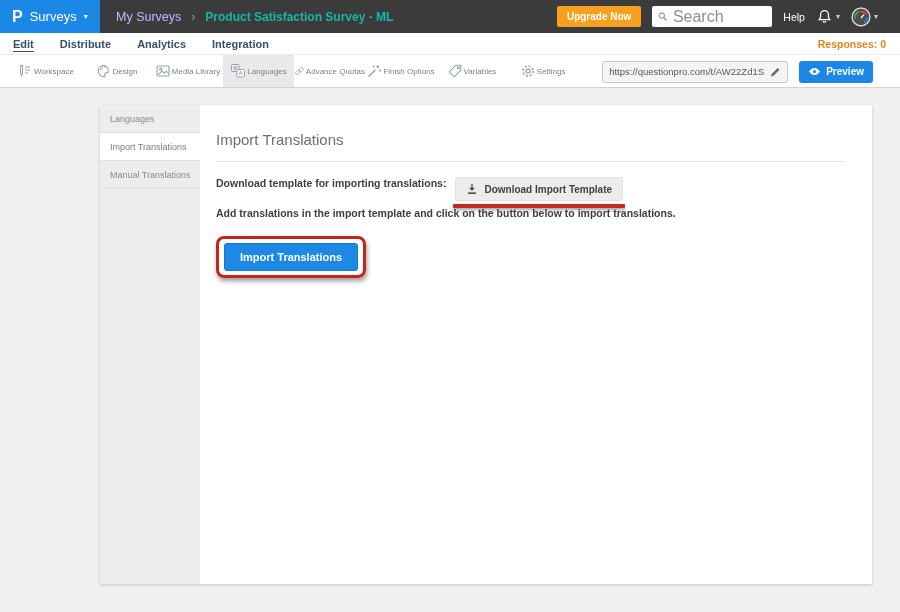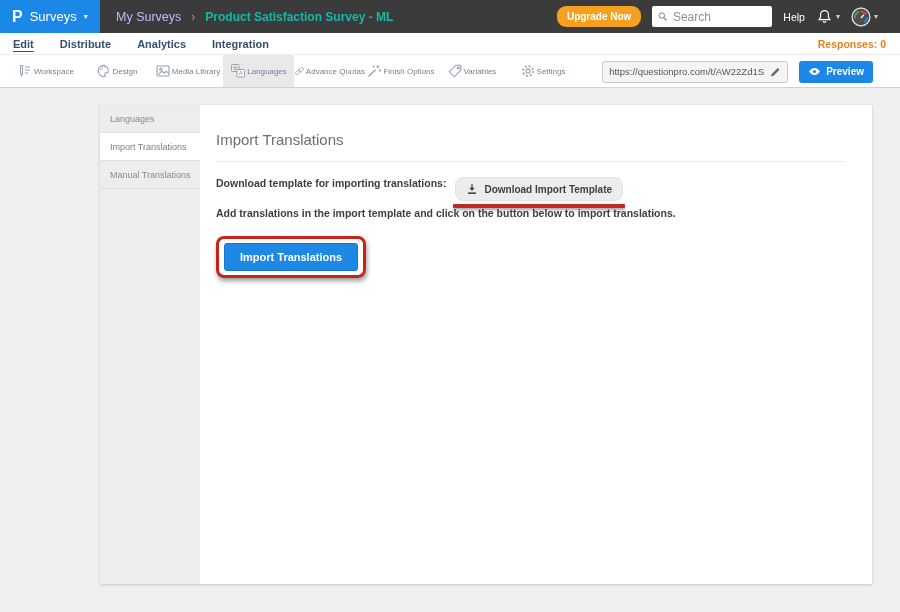--- a/index.html
+++ b/index.html
@@ -10,23 +10,23 @@
   .brand { width:100px; height:33px; background:#1b87e6; display:flex; align-items:center; padding-left:12px; gap:7px; cursor:pointer; flex:0 0 auto; }
   .brand .logo { color:#fff; font-size:16px; font-weight:700; line-height:1; }
   .brand .plabel { color:#fff; font-size:13px; }
   .caret { font-size:8px; color:#fff; line-height:1; }
   .caret.gray { color:#cfcfcf; }
   .breadcrumb { display:flex; align-items:center; margin-left:16px; gap:10px; }
   .bc-parent { color:#c4b5fd; font-size:12.5px; text-decoration:none; cursor:pointer; }
   .bc-sep { color:#9a9a9a; font-size:12px; }
   .bc-current { color:#14b8a6; font-size:12px; font-weight:600; }
   .top-right { margin-left:auto; display:flex; align-items:center; gap:11px; padding-right:22px; }
-  .upgrade-btn { background:#f7a01d; color:#fff; border:none; border-radius:9px; font-size:10px; font-weight:700; padding:5px 10px; cursor:pointer; font-family:inherit; }
+  .upgrade-btn { background:#f7a01d; color:#fff; border:none; border-radius:2px; font-size:10px; font-weight:700; padding:5px 10px; cursor:pointer; font-family:inherit; }
   .searchbox { width:120px; height:21px; background:#fff; border-radius:2px; display:flex; align-items:center; padding:0 6px; gap:5px; }
-  .searchbox input { border:none; outline:none; width:100%; font-size:12px; font-family:inherit; color:#444; background:transparent; }
+  .searchbox input { border:none; outline:none; width:100%; font-size:16px; font-family:inherit; color:#444; background:transparent; }
   .searchbox input::placeholder { color:#8f8f8f; }
   .help { color:#fff; font-size:10.5px; cursor:pointer; }
   .icon-group { display:flex; align-items:center; gap:3px; cursor:pointer; }
   .avatar { width:20px; height:20px; border-radius:50%; overflow:hidden; display:block; }
 
   
   .navrow { height:22px; background:#fff; display:flex; align-items:center; padding-left:13px; gap:26px; border-bottom:1px solid #ececec; }
   .nav-item { font-size:11px; font-weight:700; color:#33506d; text-decoration:none; cursor:pointer; }
   .nav-item.active { text-decoration:underline; text-underline-offset:3px; }
   .responses { margin-left:auto; padding-right:14px; color:#e8821c; font-size:10.5px; font-weight:600; }
@@ -48,21 +48,21 @@
   .card { position:absolute; left:100px; top:17px; width:772px; height:479px; background:#fff; box-shadow:0 1px 3px rgba(0,0,0,.18); display:flex; }
   .side { width:100px; background:#ededed; flex:0 0 auto; }
   .side-item { height:28px; display:flex; align-items:center; padding-left:10px; font-size:9px; color:#8a8a8a; border-bottom:1px solid #e0e0e0; cursor:pointer; white-space:nowrap; }
   .side-item.active { background:#fff; color:#7d7d7d; }
   .main { flex:1; padding:26px 27px 0 16px; }
   .main h2 { font-size:15px; font-weight:400; color:#6e6e6e; margin-bottom:13px; }
   .rule { border:none; border-top:1px solid #e8e8e8; margin-bottom:15px; }
   .dl-row { display:flex; gap:9px; }
   .dl-label { font-size:10.5px; font-weight:600; color:#3f3f3f; }
   .dl-wrap { position:relative; display:inline-block; }
-  .dl-btn { background:#ececec; border:1px solid #e2e2e2; border-radius:8px; display:flex; align-items:center; gap:6px; padding:5px 10px; font-size:10px; font-weight:600; color:#3f3f3f; cursor:pointer; font-family:inherit; }
+  .dl-btn { background:#ececec; border:1px solid #e2e2e2; border-radius:2px; display:flex; align-items:center; gap:6px; padding:5px 10px; font-size:10px; font-weight:600; color:#3f3f3f; cursor:pointer; font-family:inherit; }
   .red-underline { position:absolute; left:-2px; right:-2px; bottom:-7px; height:4px; background:#c32a1e; border-radius:1px; box-shadow:0 2px 3px rgba(0,0,0,.35); }
   .instruction { margin-top:6px; font-size:10.5px; font-weight:600; color:#3f3f3f; }
   .import-zone { margin-top:17px; }
   .red-box { display:inline-block; border:3px solid #c4251b; border-radius:8px; padding:4px 5px; box-shadow:1px 3px 5px rgba(0,0,0,.4); }
   .import-btn { background:#1e88e5; border:1px solid #1976d2; border-radius:3px; color:#fff; font-size:11px; font-weight:700; padding:7px 15px; cursor:pointer; font-family:inherit; }
 </style>
 </head>
 <body>
 
 <div class="topbar">

